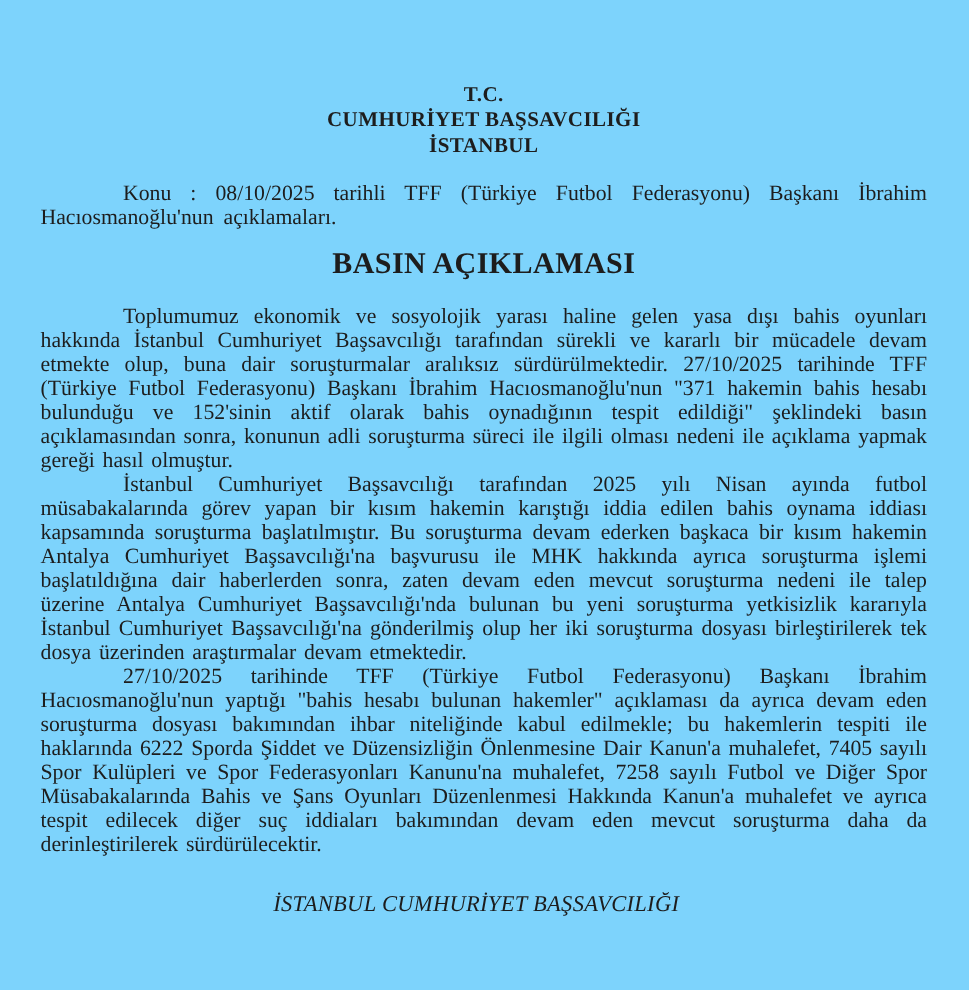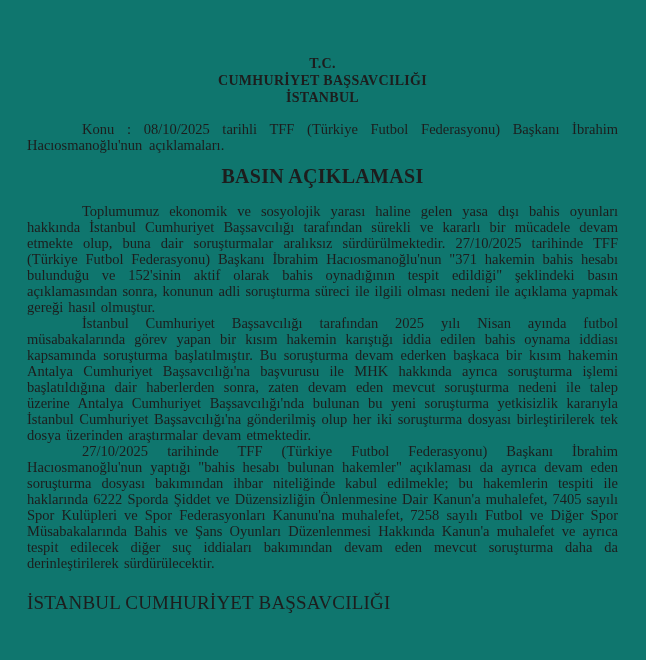--- a/index.html
+++ b/index.html
@@ -4,21 +4,21 @@
 <style>
   html, body {
     margin: 0;
     padding: 0;
     background: #ffffff;
   }
   .page {
     position: relative;
     width: 646px;
     height: 660px;
-    background: #0f766e;
+    background: #7dd3fc;
     box-sizing: border-box;
     padding: 55px 28px 0 27px;
     font-family: "Liberation Serif", "DejaVu Serif", serif;
     font-size: 14.5px;
     line-height: 16px;
     color: #1d1d1d;
     overflow: hidden;
   }
   .letterhead {
     text-align: center;
@@ -49,23 +49,24 @@
   }
   .body-paragraph.first {
     margin-top: 18px;
   }
   .closing-line {
     margin: 0;
     text-indent: 55px;
   }
   .signature-block {
     margin: 24px 10px 0 0;
-    text-align: left;
-    font-size: 19px;
+    text-align: center;
+    font-size: 15px;
     letter-spacing: 0.2px;
+    font-style: italic;
   }
 </style>
 </head>
 <body>
 
 <div class="page">
 
   <div class="letterhead">
     <div>T.C.</div>
     <div>CUMHURİYET BAŞSAVCILIĞI</div>

